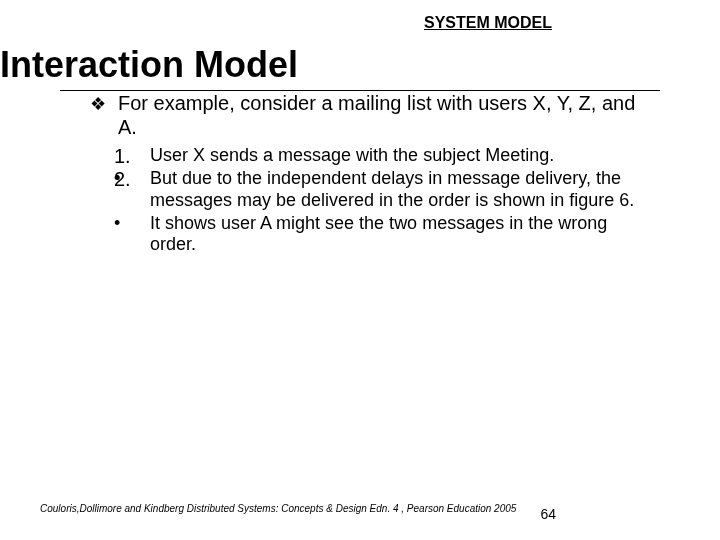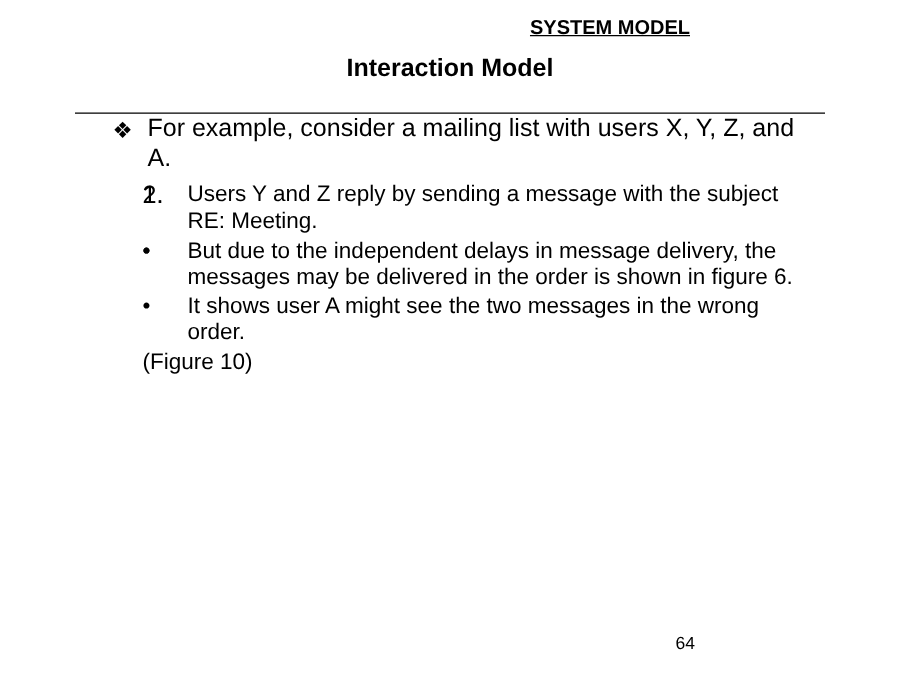--- a/index.html
+++ b/index.html
@@ -24,23 +24,22 @@
     right: 40px;
     font-weight: bold;
     font-size: 16px;
     text-decoration: underline;
   }
   .title {
     position: absolute;
     top: 44px;
     left: 0;
     width: 720px;
-    text-align: center;
     font-weight: bold;
-    font-size: 20px;
+    font-size: 36px;
   }
   .title-rule {
     position: absolute;
     top: 82px;
     left: 60px;
     width: 600px;
     border: none;
     border-top: 1.5px solid #000;
   }
   .body {
@@ -108,40 +107,40 @@
 
   <div class="body">
 
     <div class="lead">
       <span class="diamond">❖</span>
       <span>For example, consider a mailing list with users X, Y, Z, and A.</span>
     </div>
 
     <div class="lvl2 num">
       <span class="marker">1.</span>
+      <span>User X sends a message with the subject Meeting.</span>
     </div>
 
     <div class="lvl2 num">
       <span class="marker">2.</span>
-      <span>Users Y and Z reply by sending a message with the subject RE: Meeting.</span>
     </div>
 
     <div class="lvl2">
       <span class="marker">•</span>
     </div>
 
     <div class="lvl2">
       <span class="marker">•</span>
       <span>But due to the independent delays in message delivery, the messages may be delivered in the order is shown in figure 6.</span>
     </div>
 
     <div class="lvl2">
       <span class="marker">•</span>
       <span>It shows user A might see the two messages in the wrong order.</span>
     </div>
 
-    <div class="figref">(Figure 10)</div>
 
   </div>
 
+  <div class="citation">Couloris,Dollimore and Kindberg  Distributed Systems: Concepts &amp; Design  Edn. 4 , Pearson Education 2005</div>
   <div class="pagenum">64</div>
 
 </div>
 
 </body></html>

